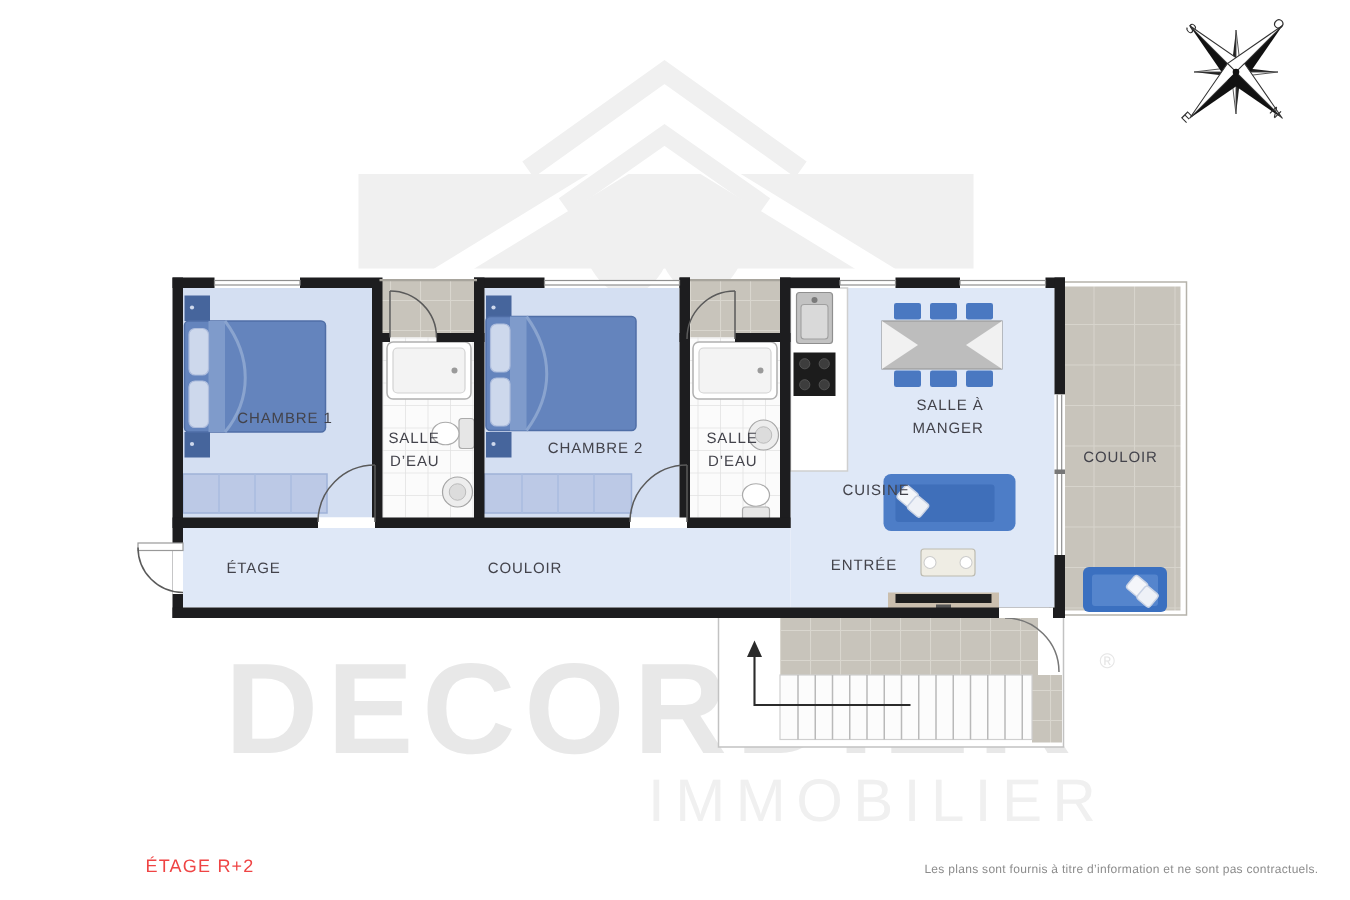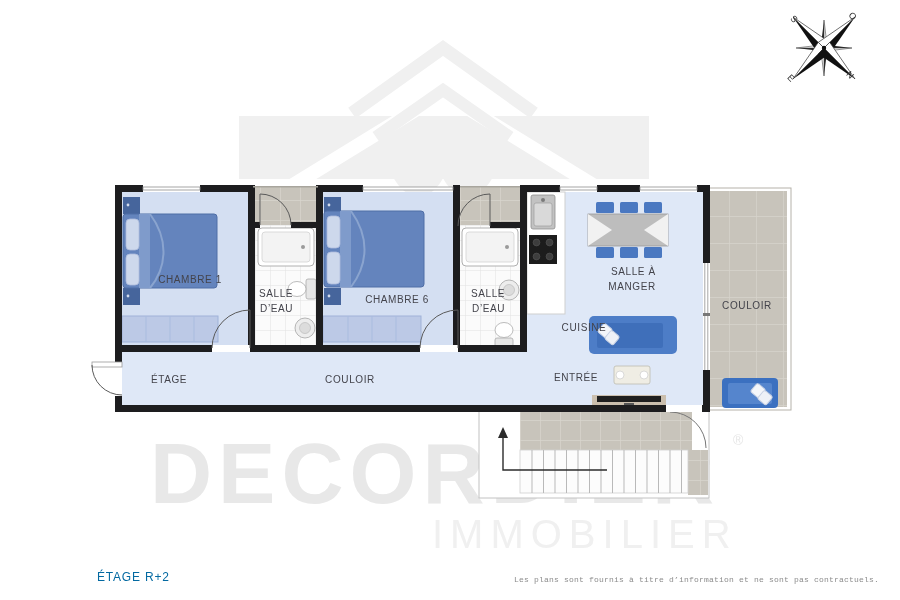--- a/index.html
+++ b/index.html
@@ -36,25 +36,25 @@
   .compass-letter{
     position:absolute;z-index:3;font-size:9px;color:#2e2e2e;font-weight:500;
   }
   .cl-s{left:11px;top:10px;transform:rotate(45deg);}
   .cl-o{left:69px;top:7px;transform:rotate(45deg);}
   .cl-e{left:8px;top:69px;transform:rotate(45deg);}
   .cl-n{left:67px;top:66px;transform:rotate(45deg);}
   
   .floor-label{
     position:absolute;left:97px;top:570px;z-index:2;
-    font-size:12px;letter-spacing:.8px;color:#0369a1;
+    font-size:12px;letter-spacing:.8px;color:#ef4444;
   }
   .disclaimer{
     position:absolute;right:21px;top:575px;z-index:2;
-    font-size:8px;color:#8c8c8c;letter-spacing:.2px;font-family:Liberation Mono, monospace;
+    font-size:8px;color:#8c8c8c;letter-spacing:.2px;
   }
 </style>
 </head>
 <body>
 
 <div class="canvas">
 
   <svg class="logo-mark" width="620" height="170" viewBox="0 0 620 170">
     <rect x="59" y="91" width="410" height="63" fill="#f0f0f0"></rect>
     <polyline points="172,88 263,23 354,88" fill="none" stroke="#f0f0f0" stroke-width="13"></polyline>
@@ -308,21 +308,21 @@
       <g>
         <rect x="92" y="362" width="30" height="5" fill="#ffffff" stroke="#999999" stroke-width="0.8"></rect>
         <path d="M92,365 A30 30 0 0 0 122,395"></path>
       </g>
     </g>
   </svg>
 
   <div class="room-label" style="left:190px;top:280px">CHAMBRE 1</div>
   <div class="room-label" style="left:276px;top:301px">SALLE
 D’EAU</div>
-  <div class="room-label" style="left:397px;top:300px">CHAMBRE 6</div>
+  <div class="room-label" style="left:397px;top:300px">CHAMBRE 2</div>
   <div class="room-label" style="left:488px;top:301px">SALLE
 D’EAU</div>
   <div class="room-label" style="left:584px;top:328px">CUISINE</div>
   <div class="room-label" style="left:632px;top:279px">SALLE À
 MANGER</div>
   <div class="room-label" style="left:747px;top:306px">COULOIR</div>
   <div class="room-label" style="left:169px;top:380px">ÉTAGE</div>
   <div class="room-label" style="left:350px;top:380px">COULOIR</div>
   <div class="room-label" style="left:576px;top:378px">ENTRÉE</div>
 

